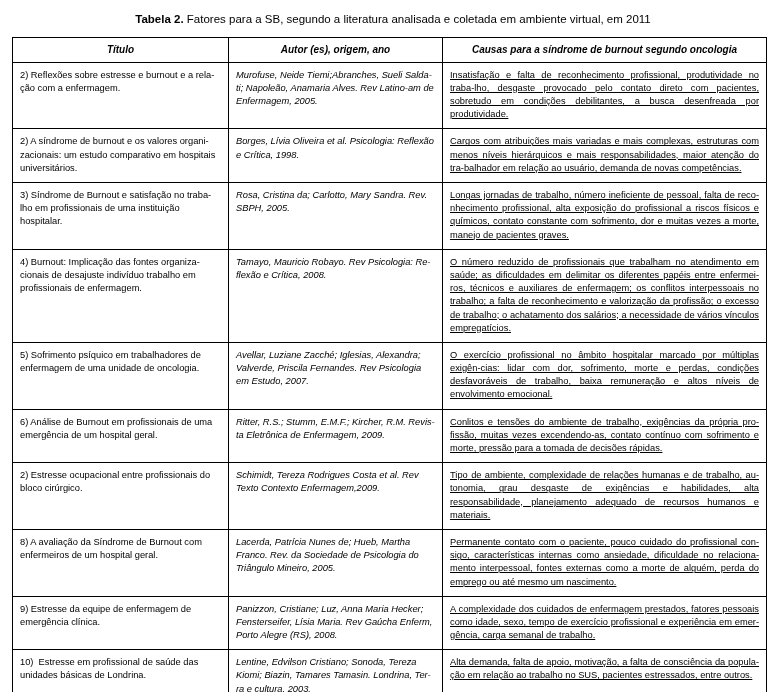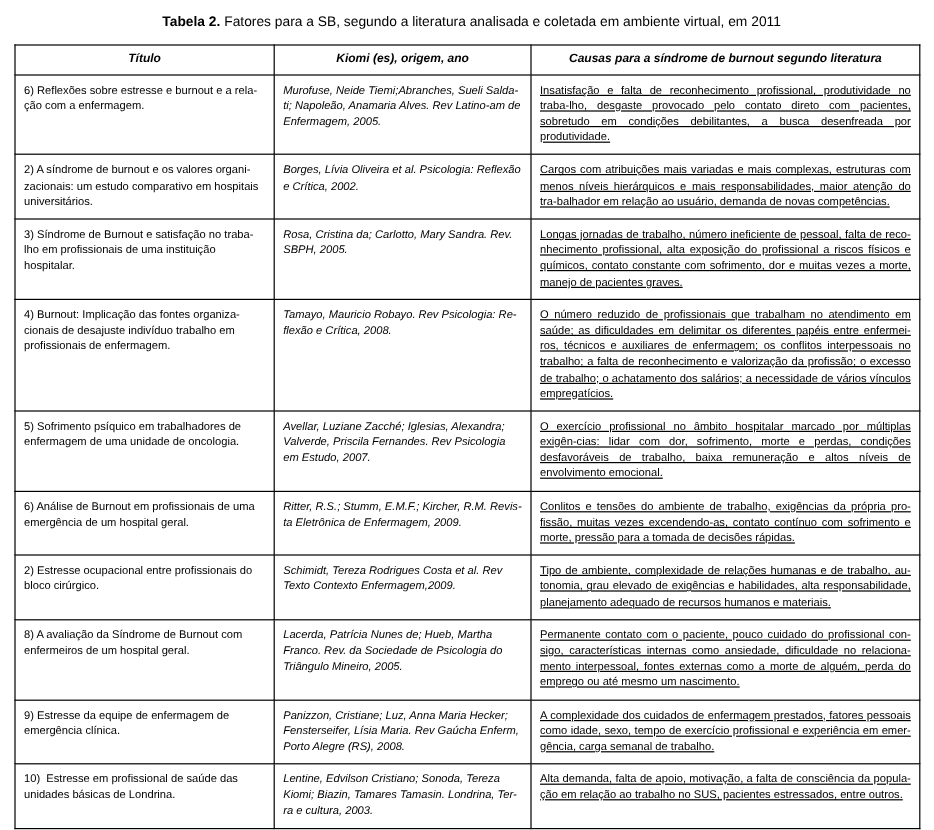--- a/index.html
+++ b/index.html
@@ -69,33 +69,33 @@
 
   <table class="tbl">
     <colgroup>
       <col class="c1">
       <col class="c2">
       <col class="c3">
     </colgroup>
     <thead>
       <tr>
         <th>Título</th>
-        <th>Kiomi (es), origem, ano</th>
-        <th>Causas para a síndrome de burnout segundo literatura</th>
+        <th>Autor (es), origem, ano</th>
+        <th>Causas para a síndrome de burnout segundo oncologia</th>
       </tr>
     </thead>
     <tbody>
       <tr>
-        <td class="col-title row-num">6) Reflexões sobre estresse e burnout e a rela-ção com a enfermagem.</td>
+        <td class="col-title row-num">2) Reflexões sobre estresse e burnout e a rela-ção com a enfermagem.</td>
         <td class="col-author">Murofuse, Neide Tiemi;Abranches, Sueli Salda-ti; Napoleão, Anamaria Alves. Rev Latino-am de Enfermagem, 2005.</td>
         <td class="col-cause">Insatisfação e falta de reconhecimento profissional, produtividade no traba-lho, desgaste provocado pelo contato direto com pacientes, sobretudo em condições debilitantes, a busca desenfreada por produtividade.</td>
       </tr>
       <tr>
         <td class="col-title row-num">2) A síndrome de burnout e os valores organi-zacionais: um estudo comparativo em hospitais universitários.</td>
-        <td class="col-author">Borges, Lívia Oliveira et al. Psicologia: Reflexão e Crítica, 2002.</td>
+        <td class="col-author">Borges, Lívia Oliveira et al. Psicologia: Reflexão e Crítica, 1998.</td>
         <td class="col-cause">Cargos com atribuições mais variadas e mais complexas, estruturas com menos níveis hierárquicos e mais responsabilidades, maior atenção do tra-balhador em relação ao usuário, demanda de novas competências.</td>
       </tr>
       <tr>
         <td class="col-title row-num">3) Síndrome de Burnout e satisfação no traba-lho em profissionais de uma instituição hospitalar.</td>
         <td class="col-author">Rosa, Cristina da; Carlotto, Mary Sandra. Rev. SBPH, 2005.</td>
         <td class="col-cause">Longas jornadas de trabalho, número ineficiente de pessoal, falta de reco-nhecimento profissional, alta exposição do profissional a riscos físicos e químicos, contato constante com sofrimento, dor e muitas vezes a morte, manejo de pacientes graves.</td>
       </tr>
       <tr>
         <td class="col-title row-num">4) Burnout: Implicação das fontes organiza-cionais de desajuste indivíduo trabalho em profissionais de enfermagem.</td>
         <td class="col-author">Tamayo, Mauricio Robayo. Rev Psicologia: Re-flexão e Crítica, 2008.</td>
@@ -107,21 +107,21 @@
         <td class="col-cause">O exercício profissional no âmbito hospitalar marcado por múltiplas exigên-cias: lidar com dor, sofrimento, morte e perdas, condições desfavoráveis de trabalho, baixa remuneração e altos níveis de envolvimento emocional.</td>
       </tr>
       <tr>
         <td class="col-title row-num">6) Análise de Burnout em profissionais de uma emergência de um hospital geral.</td>
         <td class="col-author">Ritter, R.S.; Stumm, E.M.F.; Kircher, R.M. Revis-ta Eletrônica de Enfermagem, 2009.</td>
         <td class="col-cause">Conlitos e tensões do ambiente de trabalho, exigências da própria pro-fissão, muitas vezes excendendo-as, contato contínuo com sofrimento e morte, pressão para a tomada de decisões rápidas.</td>
       </tr>
       <tr>
         <td class="col-title row-num">2) Estresse ocupacional entre profissionais do bloco cirúrgico.</td>
         <td class="col-author">Schimidt, Tereza Rodrigues Costa et al. Rev Texto Contexto Enfermagem,2009.</td>
-        <td class="col-cause">Tipo de ambiente, complexidade de relações humanas e de trabalho, au-tonomia, grau elevado de exigências e habilidades, alta responsabilidade, planejamento adequado de recursos humanos e materiais.</td>
+        <td class="col-cause">Tipo de ambiente, complexidade de relações humanas e de trabalho, au-tonomia, grau desgaste de exigências e habilidades, alta responsabilidade, planejamento adequado de recursos humanos e materiais.</td>
       </tr>
       <tr>
         <td class="col-title row-num">8) A avaliação da Síndrome de Burnout com enfermeiros de um hospital geral.</td>
         <td class="col-author">Lacerda, Patrícia Nunes de; Hueb, Martha Franco. Rev. da Sociedade de Psicologia do Triângulo Mineiro, 2005.</td>
         <td class="col-cause">Permanente contato com o paciente, pouco cuidado do profissional con-sigo, características internas como ansiedade, dificuldade no relaciona-mento interpessoal, fontes externas como a morte de alguém, perda do emprego ou até mesmo um nascimento.</td>
       </tr>
       <tr>
         <td class="col-title row-num">9) Estresse da equipe de enfermagem de emergência clínica.</td>
         <td class="col-author">Panizzon, Cristiane; Luz, Anna Maria Hecker; Fensterseifer, Lísia Maria. Rev Gaúcha Enferm, Porto Alegre (RS), 2008.</td>
         <td class="col-cause">A complexidade dos cuidados de enfermagem prestados, fatores pessoais como idade, sexo, tempo de exercício profissional e experiência em emer-gência, carga semanal de trabalho.</td>

